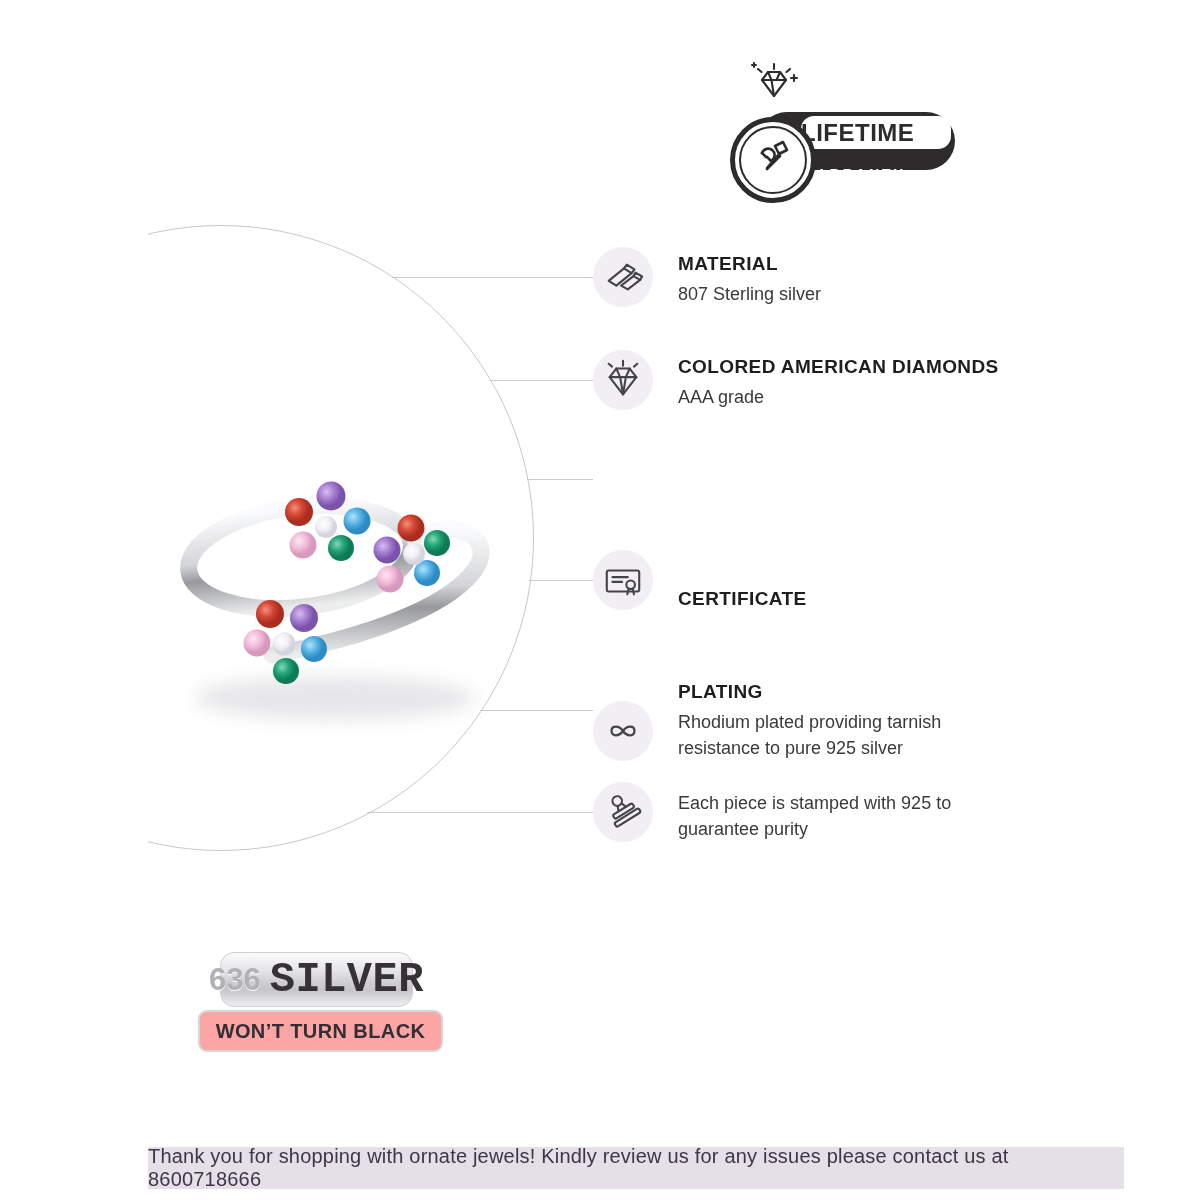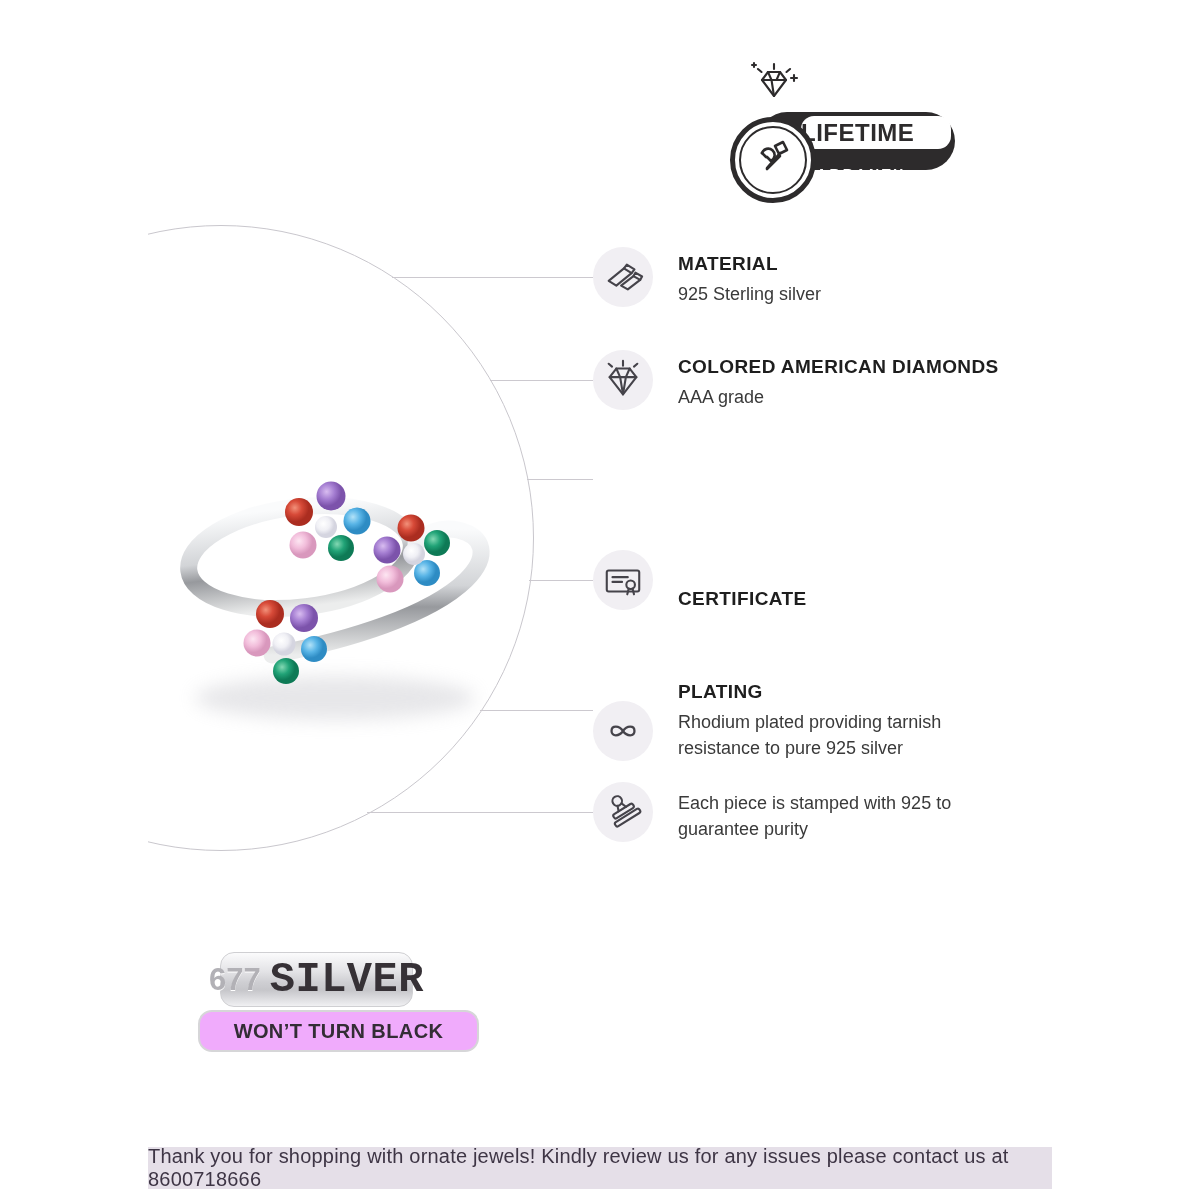--- a/index.html
+++ b/index.html
@@ -38,27 +38,27 @@
   .f-title{font-size:19px;font-weight:700;letter-spacing:.4px;color:#1e1e1e;white-space:nowrap;}
   .f-desc{font-size:18px;color:#3a3a3a;line-height:26px;margin-top:6px;white-space:pre-line;}
 
   
   .silver-plate{position:absolute;left:220px;top:952px;width:193px;height:55px;border-radius:14px;
                 background:linear-gradient(180deg,#fbfbfc 0%,#e3e3e6 35%,#cfcfd3 55%,#c6c6ca 70%,#f0f0f2 100%);
                 border:1px solid #cfcfd2;box-sizing:border-box;
                 display:flex;align-items:center;justify-content:center;gap:9px;}
   .silver-plate .s925{font-size:31px;font-weight:700;color:#b2b1b6;text-shadow:0 1px 0 #fff;}
   .silver-plate .ssilver{font-size:42px;font-weight:700;color:#363136;letter-spacing:.5px;font-family:Liberation Mono, monospace;}
-  .no-black{position:absolute;left:198px;top:1010px;width:281px;height:42px;border-radius:14px;
-            background:#f0abfc;border:2px solid #d6d6d8;box-sizing:border-box;
+  .no-black{position:absolute;left:198px;top:1010px;width:245px;height:42px;border-radius:9px;
+            background:#fca5a5;border:2px solid #d6d6d8;box-sizing:border-box;
             display:flex;align-items:center;justify-content:center;
             font-size:20px;font-weight:700;letter-spacing:.4px;color:#332d35;}
 
   
-  .footer{position:absolute;left:148px;top:1147px;width:904px;height:42px;background:#e5dfe8;
+  .footer{position:absolute;left:148px;top:1147px;width:976px;height:42px;background:#e5dfe8;
           display:flex;align-items:center;justify-content:center;
           font-size:20px;color:#3e3545;letter-spacing:.2px;}
 </style>
 </head>
 <body>
 
 <div id="canvas">
 
   <div class="warranty">
     <div class="w-pill"></div>
@@ -177,21 +177,21 @@
     <div class="f-icon">
       <svg width="42" height="42" viewBox="0 0 44 44">
         <path d="M7 26 L23 13 L31 18 L15 31 Z"></path>
         <path d="M23 13 L26 9 L34 14 L31 18"></path>
         <path d="M20 31 L33 21 L40 25 L27 35 Z"></path>
         <path d="M33 21 L35 17.5 L42 21.5 L40 25"></path>
       </svg>
     </div>
     <div class="f-text">
       <div class="f-title">MATERIAL</div>
-      <div class="f-desc">925 Sterling silver</div>
+      <div class="f-desc">807 Sterling silver</div>
     </div>
   </div>
 
   <div class="feature" style="top:350px">
     <div class="f-icon">
       <svg width="42" height="42" viewBox="0 0 44 44">
         <path d="M8 19 L15 10 H29 L36 19 L22 37 Z"></path>
         <path d="M8 19 H36 M15 10 L19 19 L22 37 M29 10 L25 19 L22 37"></path>
         <path d="M7 5 L10.5 8 M22 2 V7 M37 5 L33.5 8"></path>
       </svg>
@@ -241,20 +241,20 @@
         </g>
       </svg>
     </div>
     <div class="f-text">
       <div class="f-desc">Each piece is stamped with 925 to
 guarantee purity</div>
     </div>
   </div>
 
   <div class="silver-plate">
-    <span class="s925">677</span>
+    <span class="s925">636</span>
     <span class="ssilver">SILVER</span>
   </div>
   <div class="no-black">WON’T TURN BLACK</div>
 
   <div class="footer">Thank you for shopping with ornate jewels! Kindly review us for any issues please contact us at 8600718666</div>
 
 </div>
 
 </body></html>

